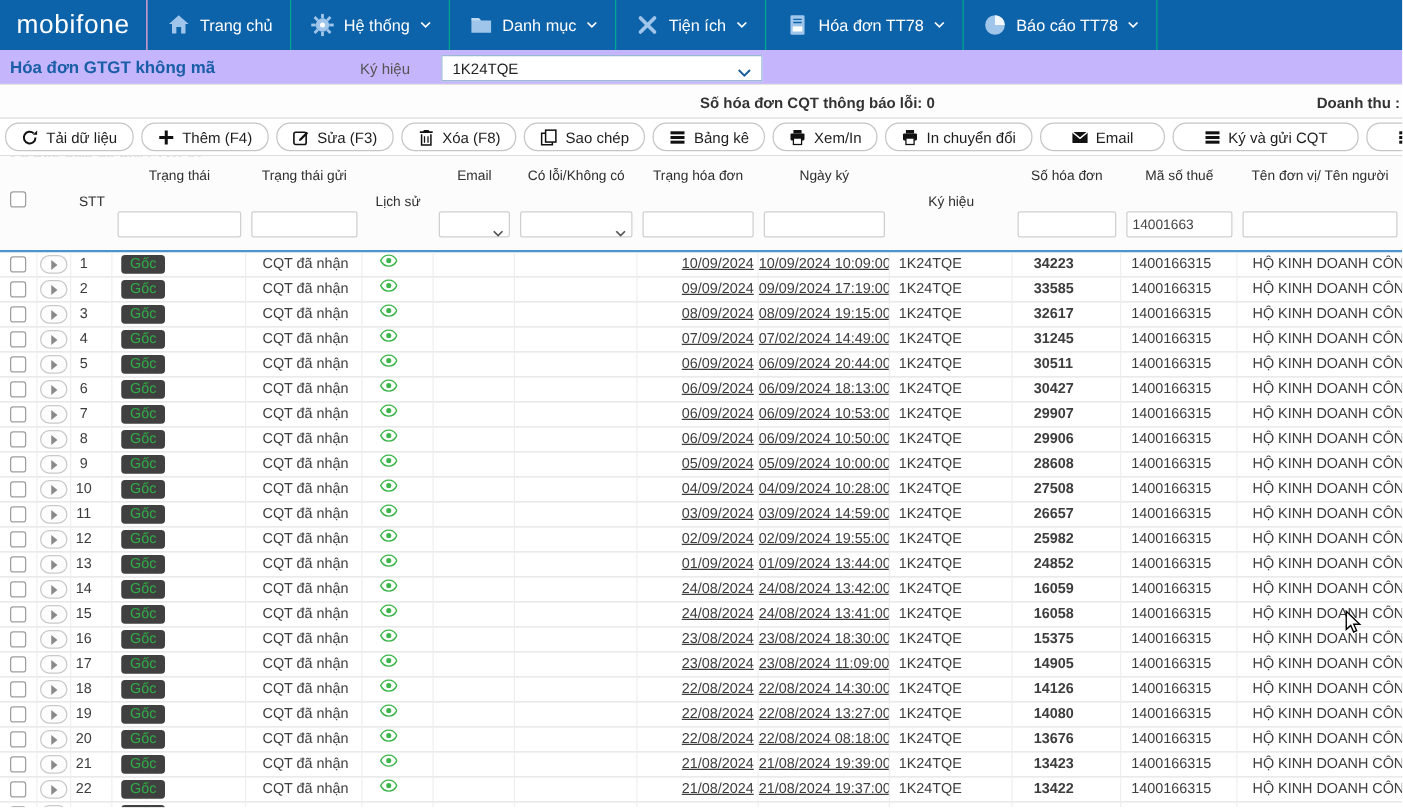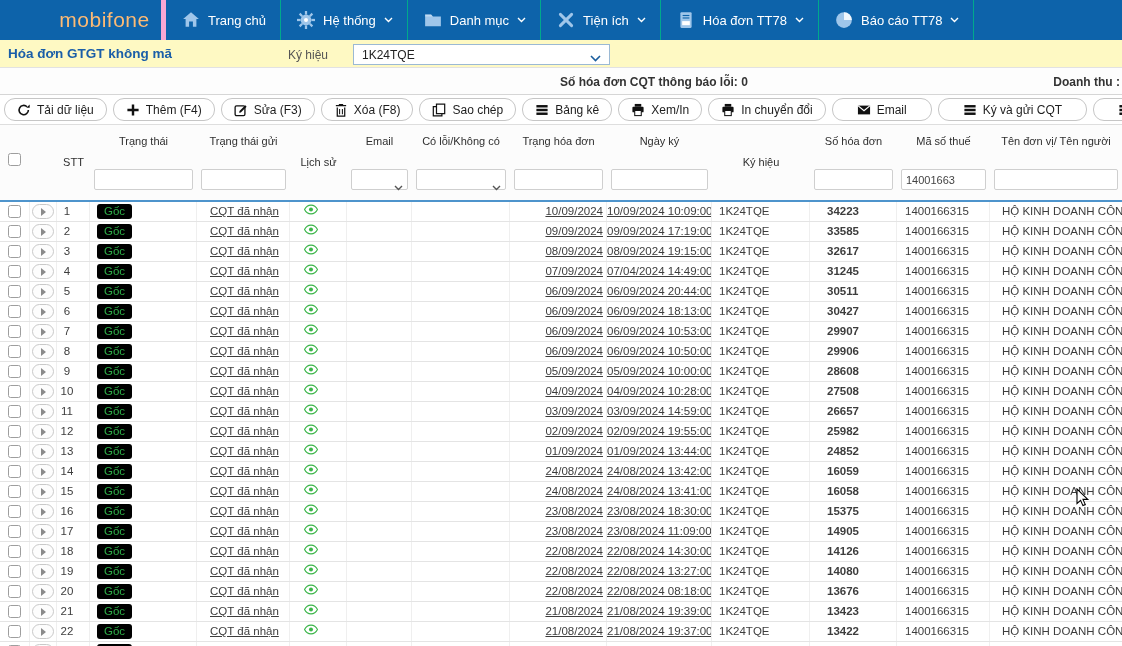--- a/index.html
+++ b/index.html
@@ -3,30 +3,30 @@
 <meta charset="utf-8">
 <style>
   * { margin:0; padding:0; box-sizing:border-box; }
   html,body { width:1122px; height:646px; overflow:hidden; background:#fff;
     font-family:"Liberation Sans","DejaVu Sans",sans-serif; }
   #app { position:relative; width:1122px; height:646px; background:#fff; overflow:hidden; }
 
   
   .nav { position:absolute; top:0; left:0; width:1122px; height:40px; background:#0d63aa; display:flex; align-items:stretch; }
   .logo { width:118px; display:flex; align-items:center; justify-content:center;
-    color:#fdba74; font-size:21px; letter-spacing:.5px; border-right:5px solid #f9a8d4;margin-left:48px; }
+    color:#ffffff; font-size:21px; letter-spacing:.5px; border-right:1px solid #f9a8d4; }
   .nav-items { display:flex; align-items:stretch;justify-content:center; }
   .nav-item { display:flex; align-items:center; gap:6px; padding:0 14px; border-right:1px solid #00a98c;
     color:#fff; font-size:13px; cursor:pointer; white-space:nowrap; }
   .nav-ic { width:22px; height:20px; display:flex; align-items:center; justify-content:center; color:#9fc6ea; }
   .nav-ic svg { width:20px; height:18px; }
   .chev { display:flex; align-items:center; margin-left:2px; }
 
   
-  .subheader { position:absolute; top:40px; left:0; width:1122px; height:28px; background:#fef9c3; border-bottom:1px solid #e2e2e2; }
+  .subheader { position:absolute; top:40px; left:0; width:1122px; height:28px; background:#c4b5fd; border-bottom:1px solid #e2e2e2; }
   .page-title { position:absolute; left:8px; top:6px; font-size:13.5px; font-weight:bold; color:#1a5ea8; }
   .symbol-label { position:absolute; left:288px; top:8px; font-size:12px; color:#555; }
   .symbol-select { position:absolute; left:353px; top:4px; width:257px; height:21px; background:#fff;
     border:1px solid #9bb9d4; font-size:12px; color:#222; display:flex; align-items:center; padding:0 8px; cursor:pointer; }
   .symbol-select .sel-chev { position:absolute; right:8px; top:6px; }
 
   
   .stats { position:absolute; top:68px; left:0; width:1122px; height:27px; background:#fdfdfd; border-bottom:1px solid #d6d6d6; font-size:12px; font-weight:bold; color:#333; }
   .stat-sent  { position:absolute; left:8px; top:7px;margin-top:44px; }
   .stat-error { position:absolute; left:560px; top:7px; }
@@ -52,32 +52,32 @@
   .fselect { width:100%; height:21px; border:1px solid #cfcfcf; border-radius:2px; background:#fff; position:relative; cursor:pointer; }
   .fselect .sel-chev { position:absolute; right:4px; top:7px; }
   .hcb { position:absolute; top:28px; left:8px; }
 
   .rows { position:absolute; top:202px; left:0; width:1122px; height:444px; overflow:hidden; background:#fff; }
   .trow { display:grid; grid-template-columns:var(--cols); height:20px; border-bottom:1px solid #e4e4e4; }
   .cell { position:relative; border-right:1px solid #efefef; font-size:11.5px; color:#3d3d3d; line-height:19px; white-space:nowrap; overflow:hidden; }
   .cell:last-child { border-right:none; }
   .c-center { display:flex; align-items:center; justify-content:center; }
   .c-stt { text-align:center; padding-right:12px; }
-  .c-send { padding-left:13px;text-decoration:underline; }
+  .c-send { padding-left:13px; }
   .c-right { text-align:right; padding-right:3px;text-decoration:underline; }
   .c-symbol { padding-left:7px; }
   .c-invno { padding-left:17px;font-weight:bold; }
   .c-tax { padding-left:8px; }
   .c-unit { padding-left:12px; }
 
   .cb { width:13px; height:13px; border:1px solid #9e9e9e; border-radius:2.5px; background:#fff; cursor:pointer; }
   .expand-btn { width:22px; height:15px; border:1px solid #c9c9c9; border-radius:8px; background:#fdfdfd;
     display:flex; align-items:center; justify-content:center; cursor:pointer; }
   .badge { display:inline-block; margin:2px 0 0 7px; padding:0 7px; height:15px; line-height:15px;
-    background:#000000; color:#2fae48; font-size:11.5px; border-radius:3px; }
+    background:#404040; color:#2fae48; font-size:11.5px; border-radius:3px; }
   .eye { padding-left:14px; display:flex; align-items:center; cursor:pointer; }
 
   .cursor { position:absolute; left:1076px; top:488px; width:14px; height:20px; z-index:50; }
 </style>
 </head>
 <body>
 <div id="app">
 
   <div class="nav">
     <div class="logo">mobifone</div>
@@ -503,21 +503,21 @@
         <span class="eye-ic">
           <svg width="14" height="11" viewBox="0 0 16 12">
               <path d="M8 1C4.6 1 1.9 3.4.6 6 1.9 8.6 4.6 11 8 11s6.1-2.4 7.4-5C14.1 3.4 11.4 1 8 1Z" fill="none" stroke="#3cb54a" stroke-width="1.3"></path>
               <circle cx="8" cy="6" r="2.3" fill="#3cb54a"></circle>
             </svg>
         </span>
       </div>
       <div class="cell"></div>
       <div class="cell"></div>
       <div class="cell c-right">07/09/2024</div>
-      <div class="cell c-right">07/04/2024 14:49:00</div>
+      <div class="cell c-right">07/02/2024 14:49:00</div>
       <div class="cell c-symbol">1K24TQE</div>
       <div class="cell c-invno">31245</div>
       <div class="cell c-tax">1400166315</div>
       <div class="cell c-unit">HỘ KINH DOANH CÔNG</div>
     </div>
       <div class="trow">
       <div class="cell c-center">
           <div class="cb"></div>
         </div>
       <div class="cell c-center">

